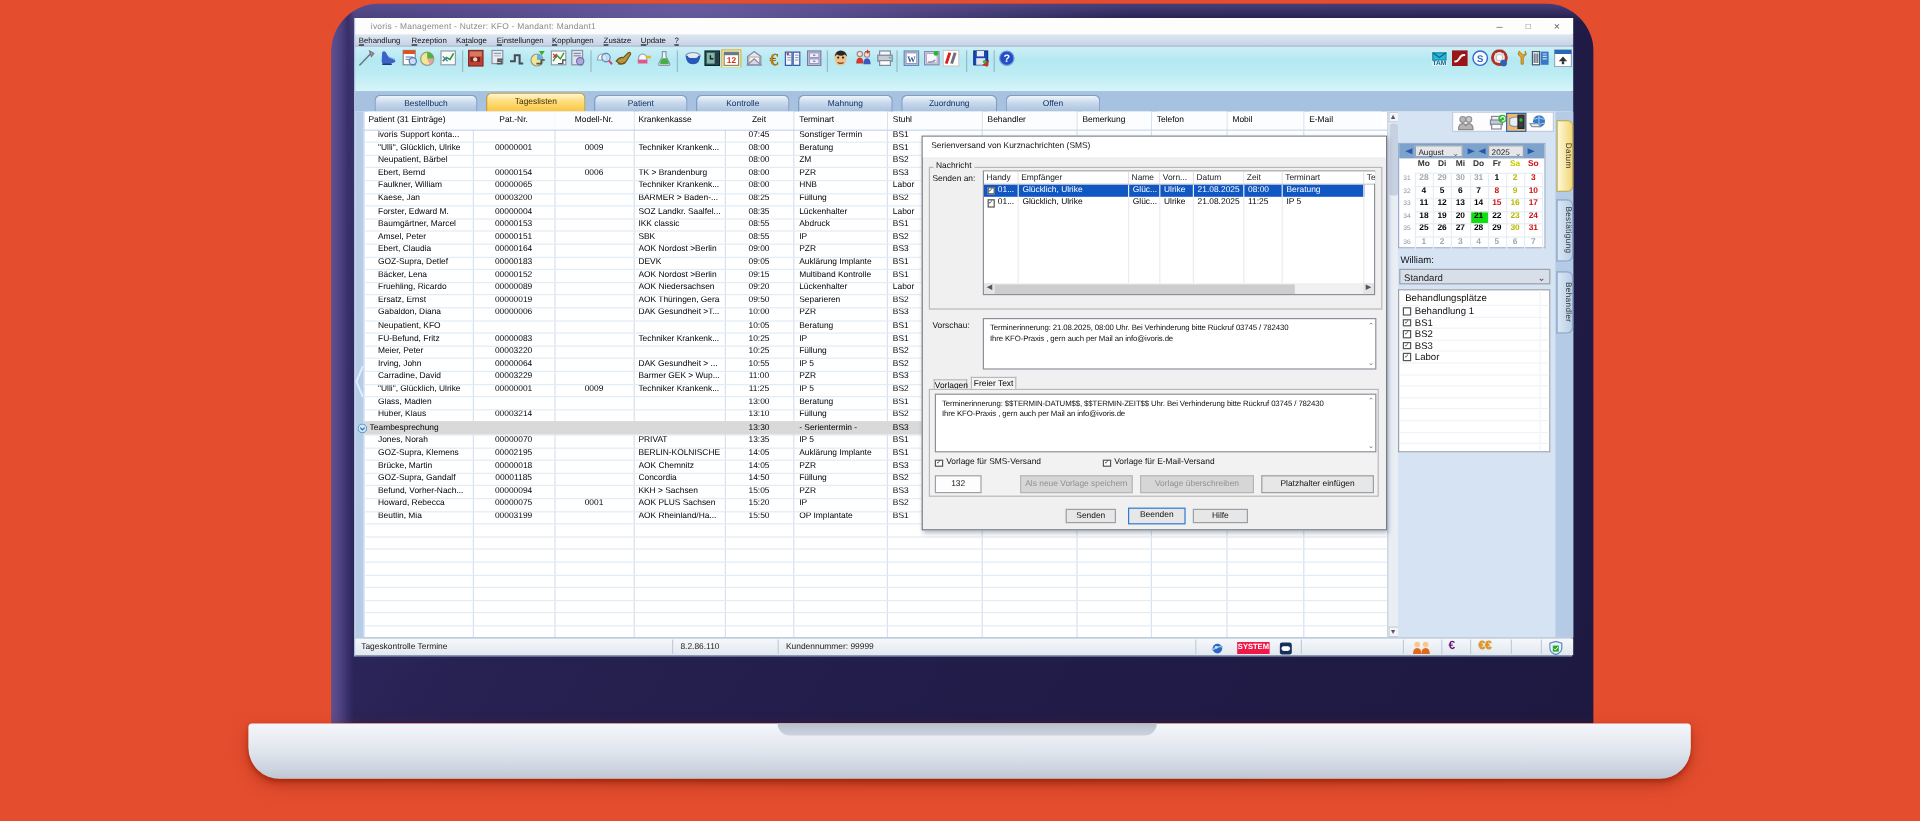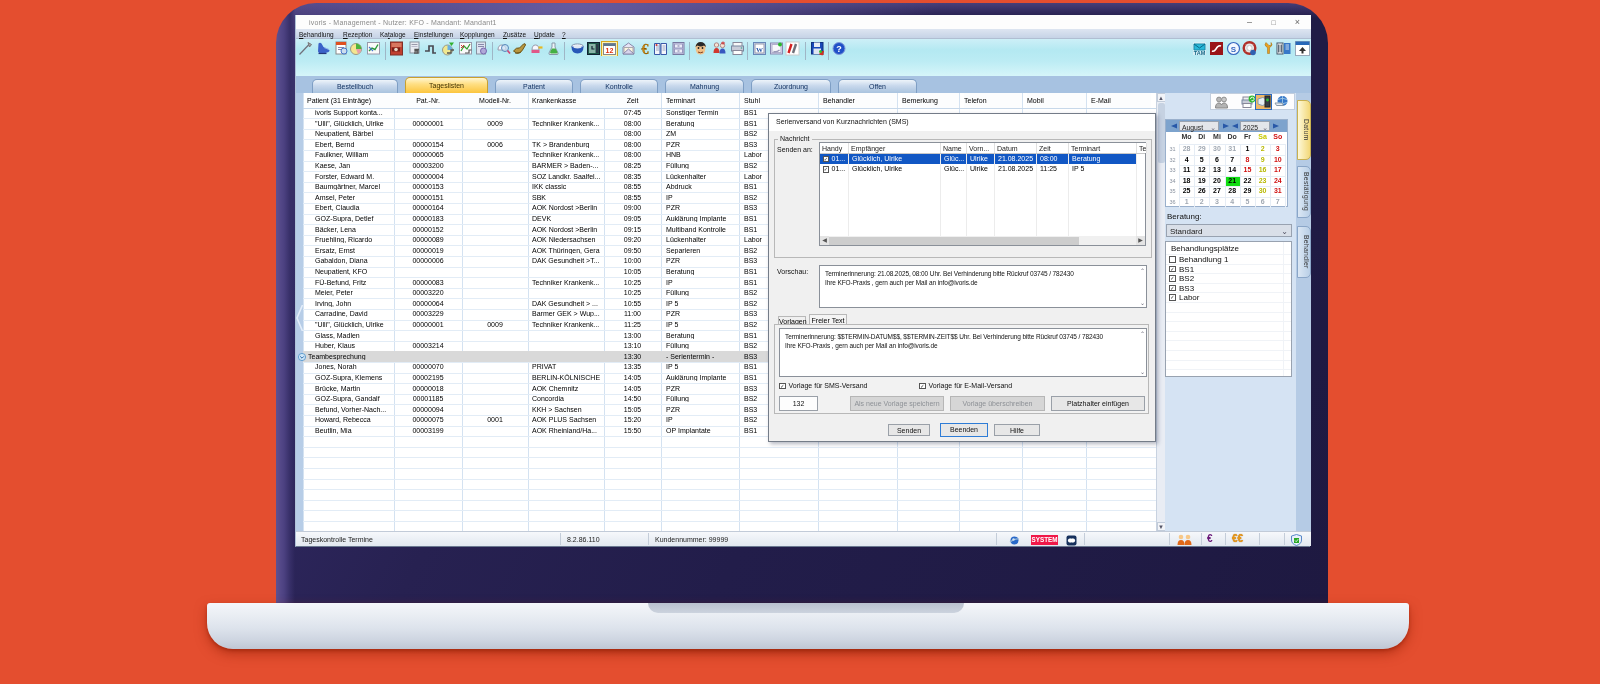--- a/index.html
+++ b/index.html
@@ -668,21 +668,21 @@
 <div class="abs" style="left:13px;top:77.0px;width:106.4px;height:1px;background:#e6edf5;"></div>
 <div class="abs" style="left:13.0px;top:24px;width:1px;height:63.6px;background:#e6edf5;"></div>
 <div class="abs" style="left:28.2px;top:24px;width:1px;height:63.6px;background:#e6edf5;"></div>
 <div class="abs" style="left:43.4px;top:24px;width:1px;height:63.6px;background:#e6edf5;"></div>
 <div class="abs" style="left:58.6px;top:24px;width:1px;height:63.6px;background:#e6edf5;"></div>
 <div class="abs" style="left:73.8px;top:24px;width:1px;height:63.6px;background:#e6edf5;"></div>
 <div class="abs" style="left:89.0px;top:24px;width:1px;height:63.6px;background:#e6edf5;"></div>
 <div class="abs" style="left:104.2px;top:24px;width:1px;height:63.6px;background:#e6edf5;"></div>
 <div class="abs" style="left:119.4px;top:24px;width:1px;height:63.6px;background:#e6edf5;"></div>
 </div>
-<div class="abs" style="left:2px;top:119px;font-size:8px;color:#111;">Beratung:</div>
+<div class="abs" style="left:2px;top:119px;font-size:8px;color:#111;">William:</div>
 <div class="abs" style="left:1px;top:131px;width:126px;height:13px;background:#d9dfe8;border:1px solid #98a2b0;font-size:8px;color:#222;padding:1.5px 0 0 3px;">Standard<span style="float:right;margin-right:3px;color:#556;">⌄</span></div>
 <div class="abs" style="left:0px;top:147.5px;width:127px;height:136px;background:#fff;border:1px solid #98a2b0;">
 <div class="abs" style="left:0;top:12.5px;width:125px;height:1px;background:#f0f3f7;"></div>
 <div class="abs" style="left:0;top:22.1px;width:125px;height:1px;background:#f0f3f7;"></div>
 <div class="abs" style="left:0;top:31.7px;width:125px;height:1px;background:#f0f3f7;"></div>
 <div class="abs" style="left:0;top:41.3px;width:125px;height:1px;background:#f0f3f7;"></div>
 <div class="abs" style="left:0;top:50.9px;width:125px;height:1px;background:#f0f3f7;"></div>
 <div class="abs" style="left:0;top:60.5px;width:125px;height:1px;background:#f0f3f7;"></div>
 <div class="abs" style="left:0;top:70.1px;width:125px;height:1px;background:#f0f3f7;"></div>
 <div class="abs" style="left:0;top:79.7px;width:125px;height:1px;background:#f0f3f7;"></div>

